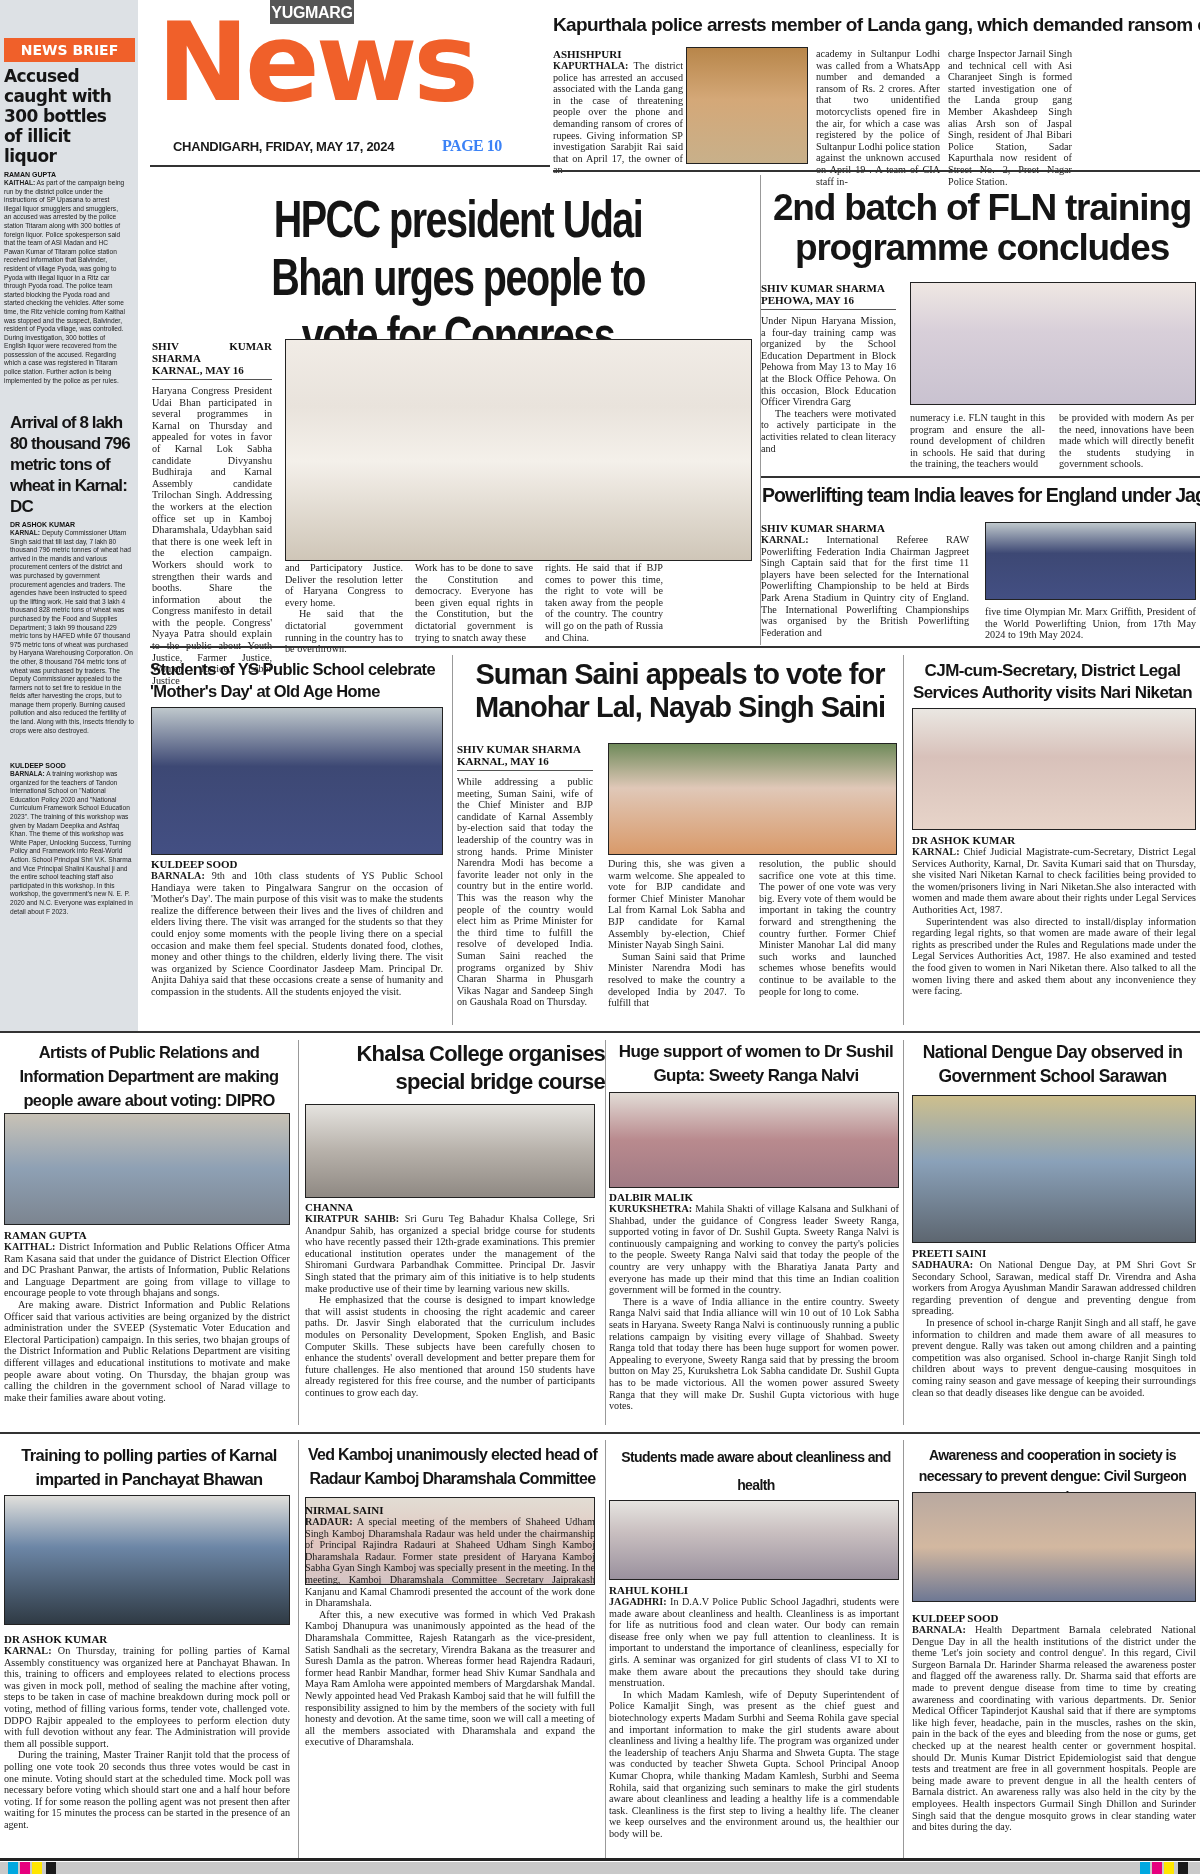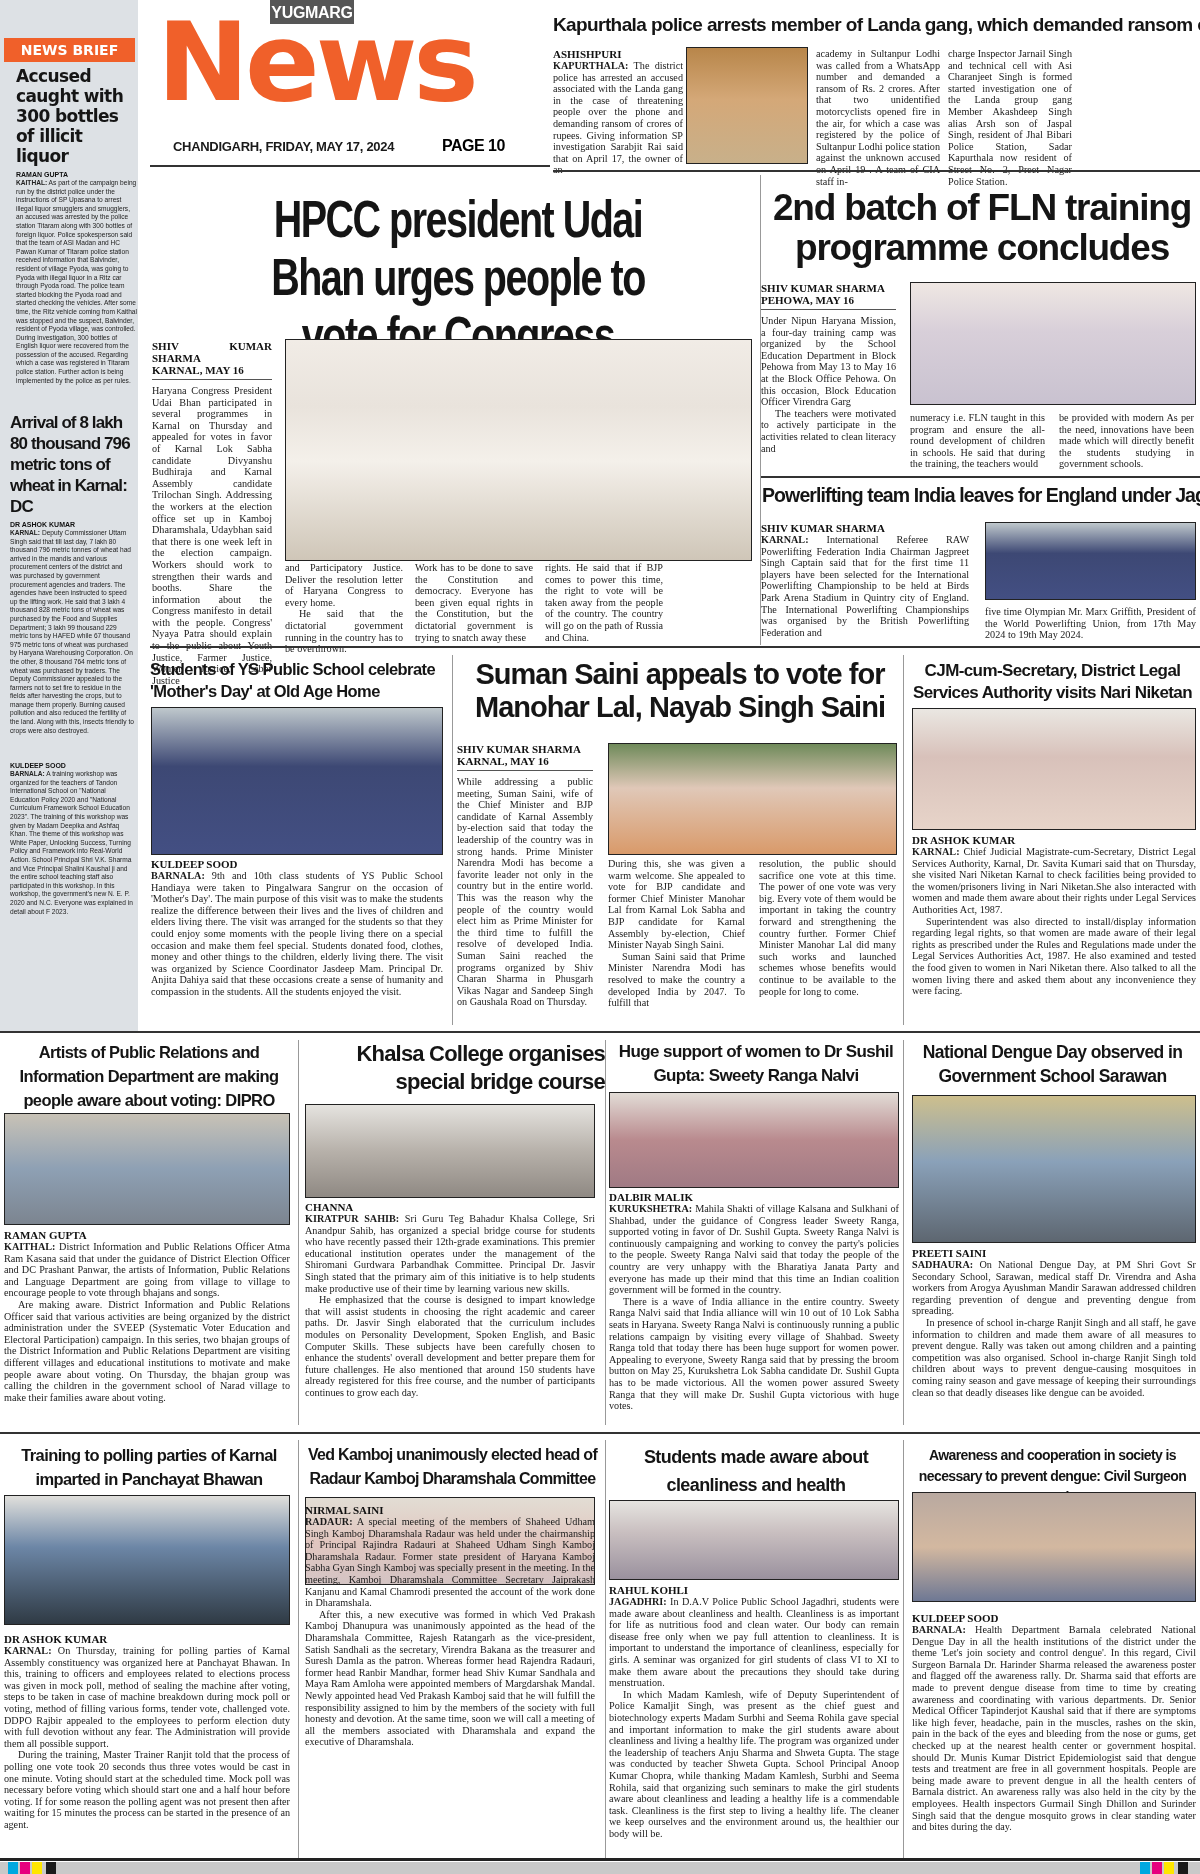--- a/index.html
+++ b/index.html
@@ -21,21 +21,21 @@
 .sb-label{position:absolute;left:4px;top:38px;width:131px;height:24px;background:#f0602a;color:#fff;font-family:"DejaVu Sans",sans-serif;font-weight:bold;font-size:14px;line-height:24px;text-align:center}
 .sb-h{font-family:"DejaVu Sans",sans-serif;font-weight:bold;font-size:16.5px;line-height:19px;color:#151515;letter-spacing:-0.6px}
 .sb-hc{font-family:"Liberation Sans",sans-serif;font-weight:bold;font-size:17px;line-height:21px;color:#151515;letter-spacing:-0.9px}
 .sb-by{font-family:"Liberation Sans",sans-serif;font-weight:bold;font-size:7px;line-height:9px;color:#111}
 .sb-body{font-family:"Liberation Sans",sans-serif;font-size:6.6px;line-height:8.6px;color:#222}
 .sb-body b{font-weight:bold}
 
 .mast-tag{left:270px;top:0;width:84px;height:24px;background:#565656;color:#fff;font-family:"Liberation Sans",sans-serif;font-weight:bold;font-size:16px;line-height:26px;text-align:center;letter-spacing:-0.3px}
 .mast-logo{left:160px;top:8px;font-family:"DejaVu Sans",sans-serif;font-weight:bold;font-size:108px;line-height:110px;color:#f0602a;letter-spacing:-4px;transform:scaleX(1.02)}
 .mast-date{left:173px;top:139px;font-family:"Liberation Sans",sans-serif;font-weight:bold;font-size:13px;color:#1a1a1a;letter-spacing:-0.3px}
-.mast-page{left:442px;top:137px;font-family:Liberation Sans, sans-serif;font-weight:bold;font-size:16px;color:#000000;letter-spacing:-0.5px}
+.mast-page{left:442px;top:137px;font-family:Liberation Serif, serif;font-weight:bold;font-size:16px;color:#3b82f6;letter-spacing:-0.5px}
 
 .ph-a{background:linear-gradient(180deg,#b8864a 0%,#d4a878 45%,#c8b08a 100%)}
 .ph-b{background:linear-gradient(180deg,#f1ece6 0%,#e9e3dc 30%,#f4f0ea 55%,#cfc6b8 100%)}
 .ph-c{background:linear-gradient(180deg,#efe7e3 0%,#d8cfd9 40%,#c9c2d0 100%)}
 .ph-d{background:linear-gradient(180deg,#bfc8cc 0%,#3d4874 40%,#434f83 100%)}
 .ph-e{background:linear-gradient(180deg,#6f8a5a 0%,#e0c8b8 40%,#d99a6a 100%)}
 .ph-f{background:linear-gradient(180deg,#eae7e2 0%,#d8c1ba 40%,#e7d4c9 100%)}
 .ph-g{background:linear-gradient(180deg,#c8c2b6 0%,#8ea0b4 50%,#7c8590 100%)}
 .ph-h{background:linear-gradient(180deg,#e5e3df 0%,#b7b1aa 50%,#8f8983 100%)}
 .ph-i{background:linear-gradient(180deg,#e2dcd6 0%,#b98a8e 50%,#a07a84 100%)}
@@ -45,21 +45,21 @@
 .ph-n{background:linear-gradient(180deg,#e6e4e0 0%,#c9bfc0 40%,#9a919e 100%)}
 .ph-o{background:linear-gradient(180deg,#b9a9a0 0%,#d3b8a0 50%,#6e7894 100%)}
 .cmyk{position:absolute;top:1862px;height:12px}
 </style>
 </head>
 <body>
 
 <div class="abs sidebar">
   <div class="sb-label">NEWS BRIEF</div>
 
-  <div class="abs" style="left:16px;top:66px;width:122px">
+  <div class="abs" style="left:4px;top:66px;width:122px">
     <div class="sb-h" style="font-size:17px;line-height:20px">Accused caught with 300 bottles of illicit liquor</div>
     <div class="sb-by" style="margin-top:4px">RAMAN GUPTA</div>
     <div class="sb-body"><b>KAITHAL:</b> <span>As part of the campaign being run by the district police under the instructions of SP Upasana to arrest illegal liquor smugglers and smugglers, an accused was arrested by the police station Titaram along with 300 bottles of foreign liquor. Police spokesperson said that the team of ASI Madan and HC Pawan Kumar of Titaram police station received information that Balvinder, resident of village Pyoda, was going to Pyoda with illegal liquor in a Ritz car through Pyoda road. The police team started blocking the Pyoda road and started checking the vehicles. After some time, the Ritz vehicle coming from Kaithal was stopped and the suspect, Balvinder, resident of Pyoda village, was controlled. During investigation, 300 bottles of English liquor were recovered from the possession of the accused. Regarding which a case was registered in Titaram police station. Further action is being implemented by the police as per rules.</span></div>
   </div>
 
   <div class="abs" style="left:10px;top:412px;width:124px">
     <div class="sb-hc">Arrival of 8 lakh 80 thousand 796 metric tons of wheat in Karnal: DC</div>
     <div class="sb-by" style="margin-top:3px">DR ASHOK KUMAR</div>
     <div class="sb-body"><b>KARNAL:</b> <span>Deputy Commissioner Uttam Singh said that till last day, 7 lakh 80 thousand 796 metric tonnes of wheat had arrived in the mandis and various procurement centers of the district and was purchased by government procurement agencies and traders. The agencies have been instructed to speed up the lifting work. He said that 3 lakh 4 thousand 828 metric tons of wheat was purchased by the Food and Supplies Department; 3 lakh 99 thousand 229 metric tons by HAFED while 67 thousand 975 metric tons of wheat was purchased by Haryana Warehousing Corporation. On the other, 8 thousand 764 metric tons of wheat was purchased by traders. The Deputy Commissioner appealed to the farmers not to set fire to residue in the fields after harvesting the crops, but to manage them properly. Burning caused pollution and also reduced the fertility of the land. Along with this, insects friendly to crops were also destroyed.</span></div>
   </div>
@@ -222,21 +222,21 @@
 
 <div class="abs hlc" style="left:300px;top:1443px;width:305px;font-size:16px;line-height:24px;text-align:center;letter-spacing:-0.7px">Ved Kamboj unanimously elected head of Radaur Kamboj Dharamshala Committee</div>
 <div class="abs photo ph-l" style="left:305px;top:1497px;width:290px;height:88px"></div>
 <div class="abs body" style="left:305px;top:1504px;width:290px">
   <div class="by">NIRMAL SAINI</div>
   <p class="first"><span class="dl">RADAUR:</span> <span>A special meeting of the members of Shaheed Udham Singh Kamboj Dharamshala Radaur was held under the chairmanship of Principal Rajindra Radauri at Shaheed Udham Singh Kamboj Dharamshala Radaur. Former state president of Haryana Kamboj Sabha Gyan Singh Kamboj was specially present in the meeting. In the meeting, Kamboj Dharamshala Committee Secretary Jaiprakash Kanjanu and Kamal Chamrodi presented the account of the work done in Dharamshala.</span></p>
   <p>After this, a new executive was formed in which Ved Prakash Kamboj Dhanupura was unanimously appointed as the head of the Dharamshala Committee, Rajesh Ratangarh as the vice-president, Satish Sandhali as the secretary, Virendra Bakana as the treasurer and Suresh Damla as the patron. Whereas former head Rajendra Radauri, former head Ranbir Mandhar, former head Shiv Kumar Sandhala and Maya Ram Amloha were appointed members of Margdarshak Mandal. Newly appointed head Ved Prakash Kamboj said that he will fulfill the responsibility assigned to him by the members of the society with full honesty and devotion. At the same time, soon we will call a meeting of all the members associated with Dharamshala and expand the executive of Dharamshala.</p>
 </div>
 <div class="vrule" style="left:605px;top:1440px;height:420px"></div>
 
-<div class="abs hlc" style="left:607px;top:1443px;width:298px;font-size:18px;line-height:28px;text-align:center;letter-spacing:-0.6px">Students made aware about cleanliness and health</div>
+<div class="abs hlc" style="left:607px;top:1443px;width:298px;font-size:14px;line-height:28px;text-align:center;letter-spacing:-0.6px">Students made aware about cleanliness and health</div>
 <div class="abs photo ph-n" style="left:609px;top:1500px;width:290px;height:80px"></div>
 <div class="abs body" style="left:609px;top:1584px;width:290px">
   <div class="by">RAHUL KOHLI</div>
   <p class="first"><span class="dl">JAGADHRI:</span> <span>In D.A.V Police Public School Jagadhri, students were made aware about cleanliness and health. Cleanliness is as important for life as nutritious food and clean water. Our body can remain disease free only when we pay full attention to cleanliness. It is important to understand the importance of cleanliness, especially for girls. A seminar was organized for girl students of class VI to XI to make them aware about the precautions they should take during menstruation.</span></p>
   <p>In which Madam Kamlesh, wife of Deputy Superintendent of Police Kamaljit Singh, was present as the chief guest and biotechnology experts Madam Surbhi and Seema Rohila gave special and important information to make the girl students aware about cleanliness and living a healthy life. The program was organized under the leadership of teachers Anju Sharma and Shweta Gupta. The stage was conducted by teacher Shweta Gupta. School Principal Anoop Kumar Chopra, while thanking Madam Kamlesh, Surbhi and Seema Rohila, said that organizing such seminars to make the girl students aware about cleanliness and leading a healthy life is a commendable task. Cleanliness is the first step to living a healthy life. The cleaner we keep ourselves and the environment around us, the healthier our body will be.</p>
 </div>
 <div class="vrule" style="left:903px;top:1440px;height:420px"></div>
 
 <div class="abs hlc" style="left:905px;top:1445px;width:295px;font-size:14px;line-height:21px;text-align:center;letter-spacing:-0.6px">Awareness and cooperation in society is necessary to prevent dengue: Civil Surgeon Barnala</div>
 <div class="abs photo ph-o" style="left:912px;top:1492px;width:284px;height:110px"></div>

